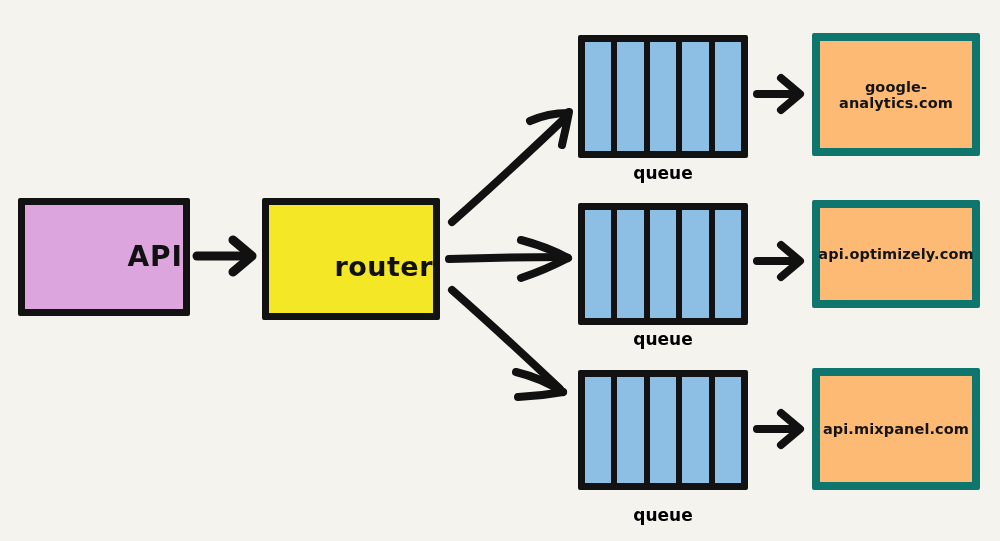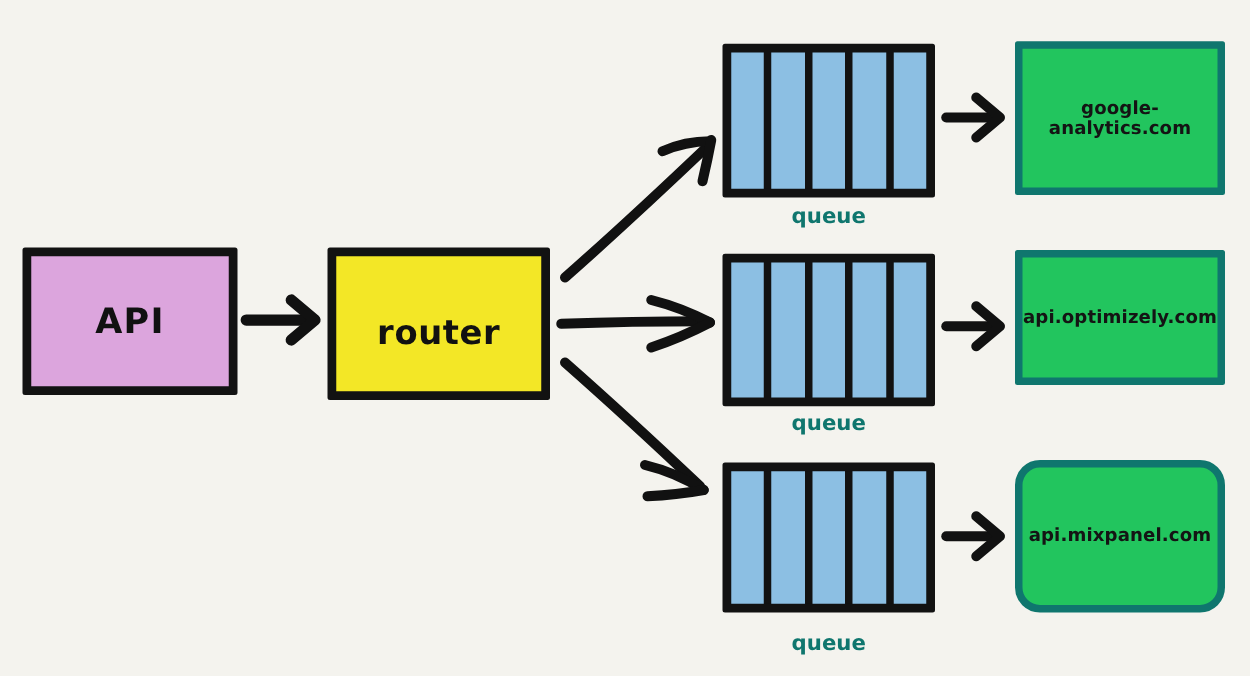--- a/index.html
+++ b/index.html
@@ -16,21 +16,21 @@
     overflow: hidden;
     font-family: "DejaVu Sans", sans-serif;
   }
   
   .node {
     position: absolute;
     box-sizing: border-box;
     border: 7px solid #121212;
     display: flex;
     align-items: center;
-    justify-content: center;
+    justify-content: flex-end;
     border-radius: 2px;
   }
   .node-label {
     font-weight: 700;
     color: #111111;
     letter-spacing: 0.5px;
     text-align: center;
     line-height: 1.1;
     user-select: none;
   }
@@ -72,30 +72,30 @@
     min-width: 0;
   }
   .queue-cell:last-child { margin-right: 0; }
 
   .queue-caption {
     position: absolute;
     width: 180px;
     text-align: center;
     font-size: 17px;
     font-weight: 700;
-    color: #0f766e;
+    color: #000000;
     user-select: none;
   }
 
   
   .dest-node {
     position: absolute;
     box-sizing: border-box;
-    border: 6px solid #0f766e;
-    background: #22c55e;
+    border: 8px solid #0f766e;
+    background: #fdba74;
     display: flex;
     align-items: center;
     justify-content: center;
     border-radius: 2px;
   }
   .dest-label {
     font-size: 14.5px;
     font-weight: 700;
     color: #141414;
     text-align: center;
@@ -159,21 +159,21 @@
   <div class="queue-caption" style="left:573px; top:505px;">queue</div>
 
   <div class="dest-node" style="left:812px; top:33px; width:168px; height:123px;">
     <span class="dest-label">google-analytics.com</span>
   </div>
 
   <div class="dest-node" style="left:812px; top:200px; width:168px; height:108px;">
     <span class="dest-label">api.optimizely.com</span>
   </div>
 
-  <div class="dest-node" style="left:812px; top:368px; width:168px; height:122px;border-radius:20px;">
+  <div class="dest-node" style="left:812px; top:368px; width:168px; height:122px;">
     <span class="dest-label">api.mixpanel.com</span>
   </div>
 
   <svg id="arrow-layer" viewBox="0 0 1000 541">
 
     <g>
       <path class="arrow-stroke" stroke-width="9" d="M197 256 L248 256"></path>
       <path class="arrow-stroke" stroke-width="9" d="M233 240 L252 256 L233 272"></path>
     </g>
 

